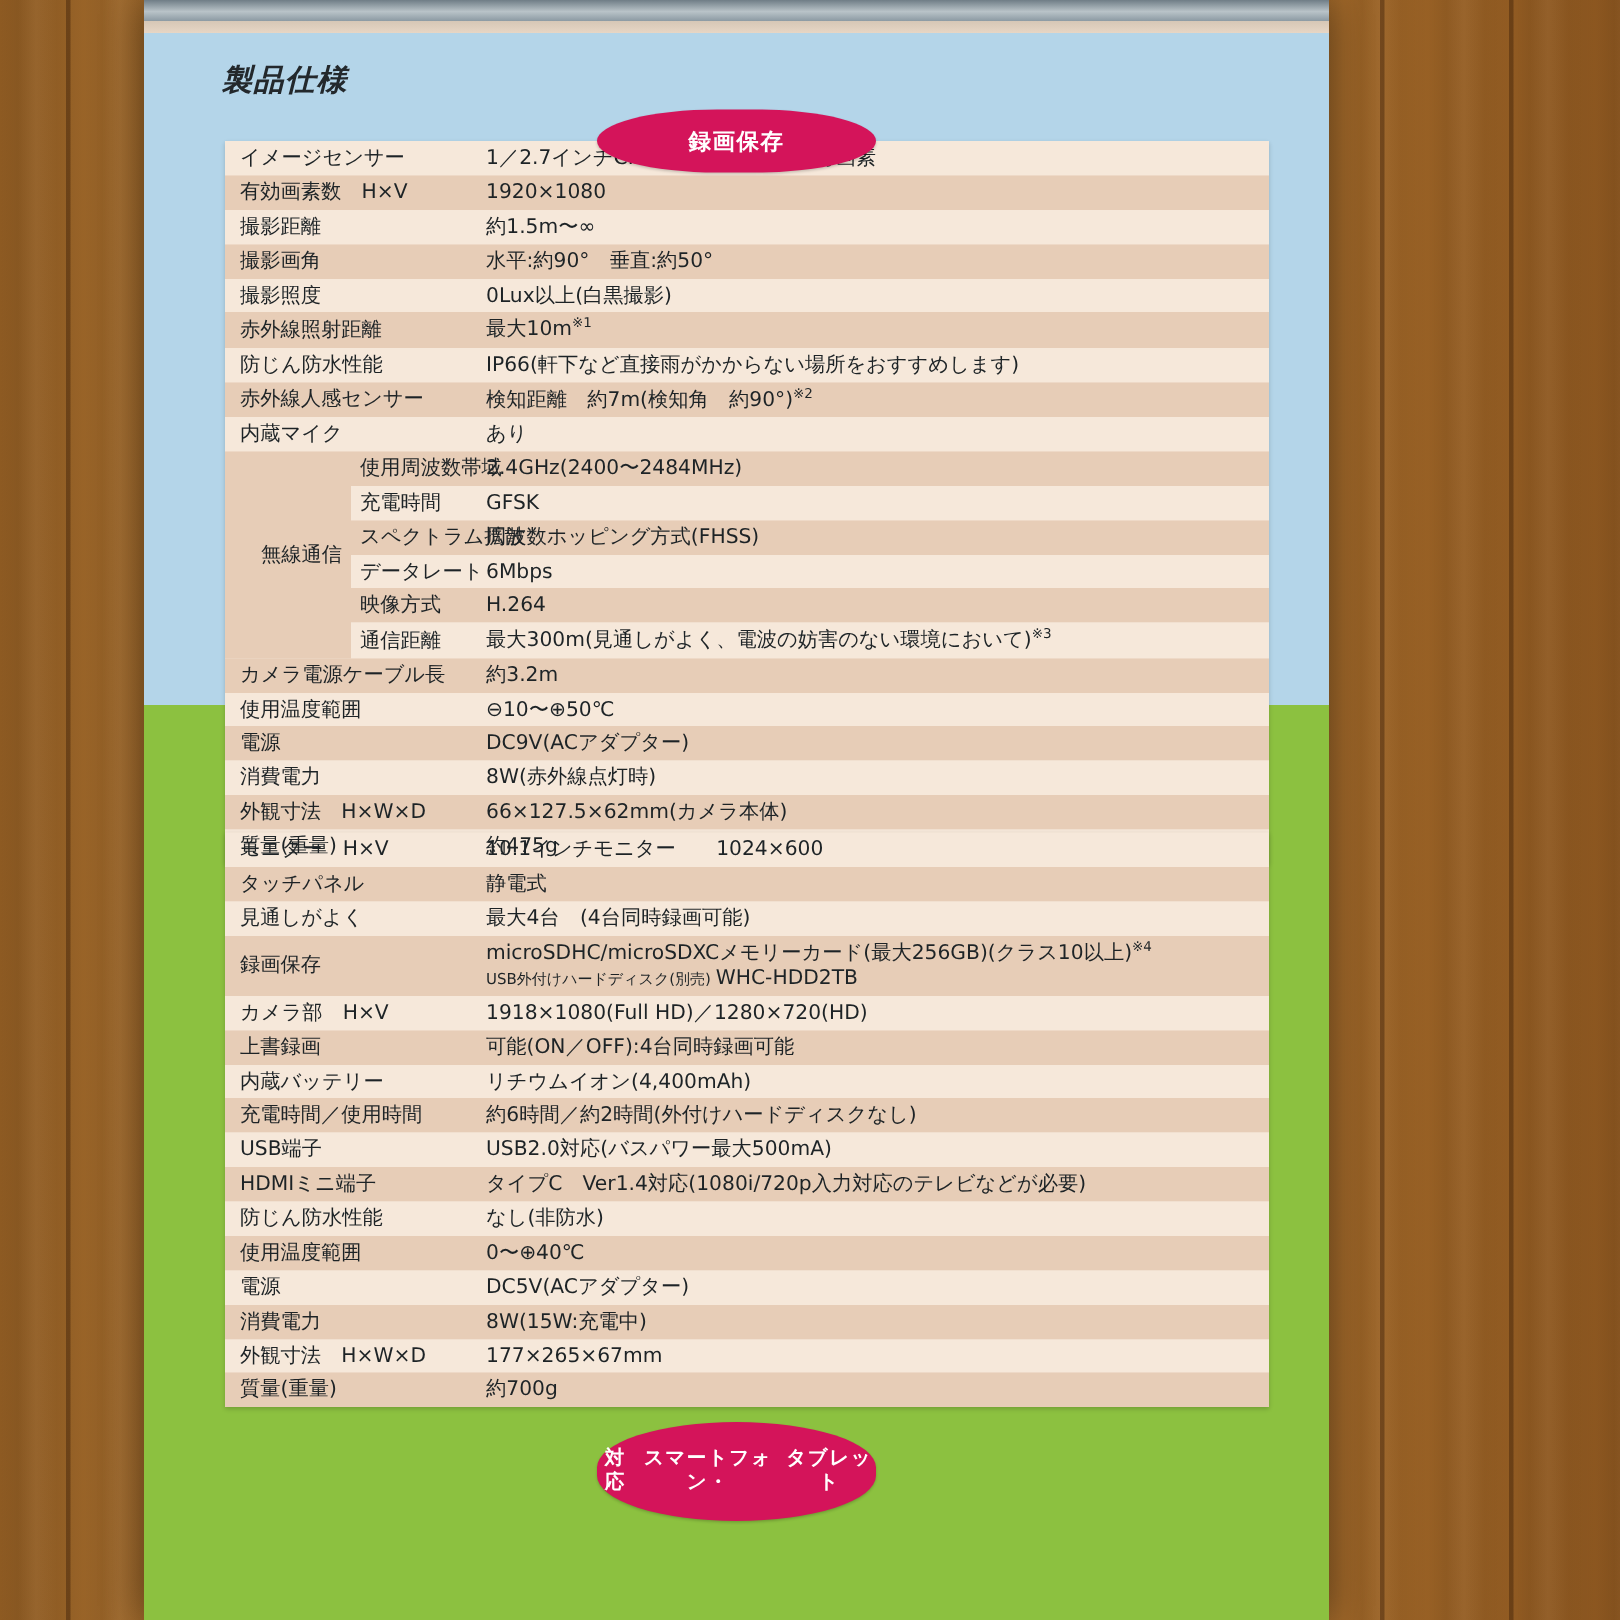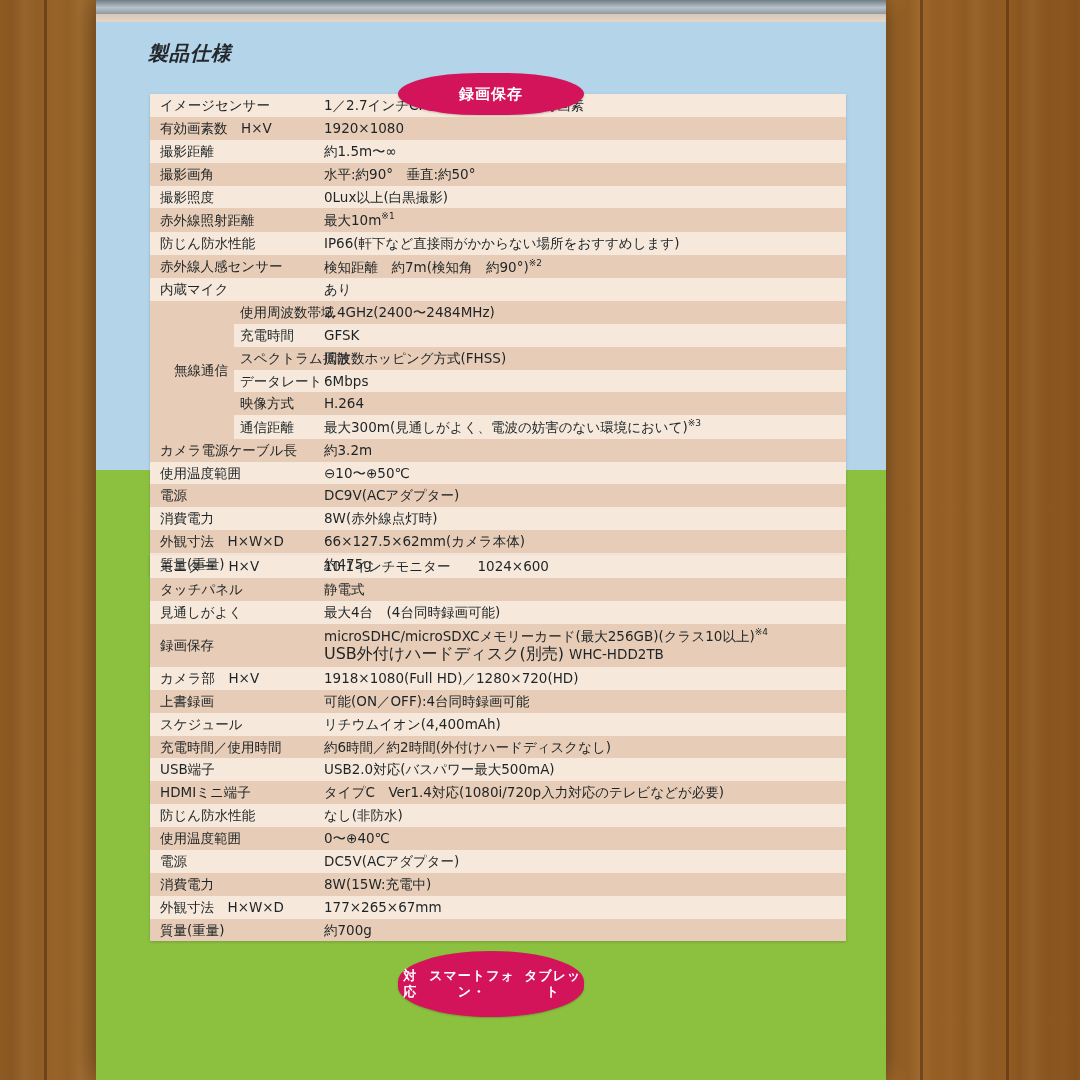--- a/index.html
+++ b/index.html
@@ -215,33 +215,33 @@
           <td class="c-val">静電式</td>
         </tr>
         <tr>
           <td class="c-label">見通しがよく</td>
           <td class="c-val">最大4台　(4台同時録画可能)</td>
         </tr>
         <tr>
           <td class="c-label">録画保存</td>
           <td class="c-val">
             <div><span>microSDHC/microSDXCメモリーカード(最大256GB)(クラス10以上)</span><span class="sup">※4</span></div>
-            <div><span style="font-size:16px">USB外付けハードディスク(別売) </span><span class="bold">WHC-HDD2TB</span></div>
+            <div><span style="font-size:10px">USB外付けハードディスク(別売) </span><span class="bold">WHC-HDD2TB</span></div>
           </td>
         </tr>
         <tr>
           <td class="c-label">カメラ部　H×V</td>
           <td class="c-val">1918×1080(Full HD)／1280×720(HD)</td>
         </tr>
         <tr>
           <td class="c-label">上書録画</td>
           <td class="c-val">可能(ON／OFF):4台同時録画可能</td>
         </tr>
         <tr>
-          <td class="c-label">スケジュール</td>
+          <td class="c-label">内蔵バッテリー</td>
           <td class="c-val">リチウムイオン(4,400mAh)</td>
         </tr>
         <tr>
           <td class="c-label">充電時間／使用時間</td>
           <td class="c-val">約6時間／約2時間(外付けハードディスクなし)</td>
         </tr>
         <tr>
           <td class="c-label">USB端子</td>
           <td class="c-val">USB2.0対応(バスパワー最大500mA)</td>
         </tr>

